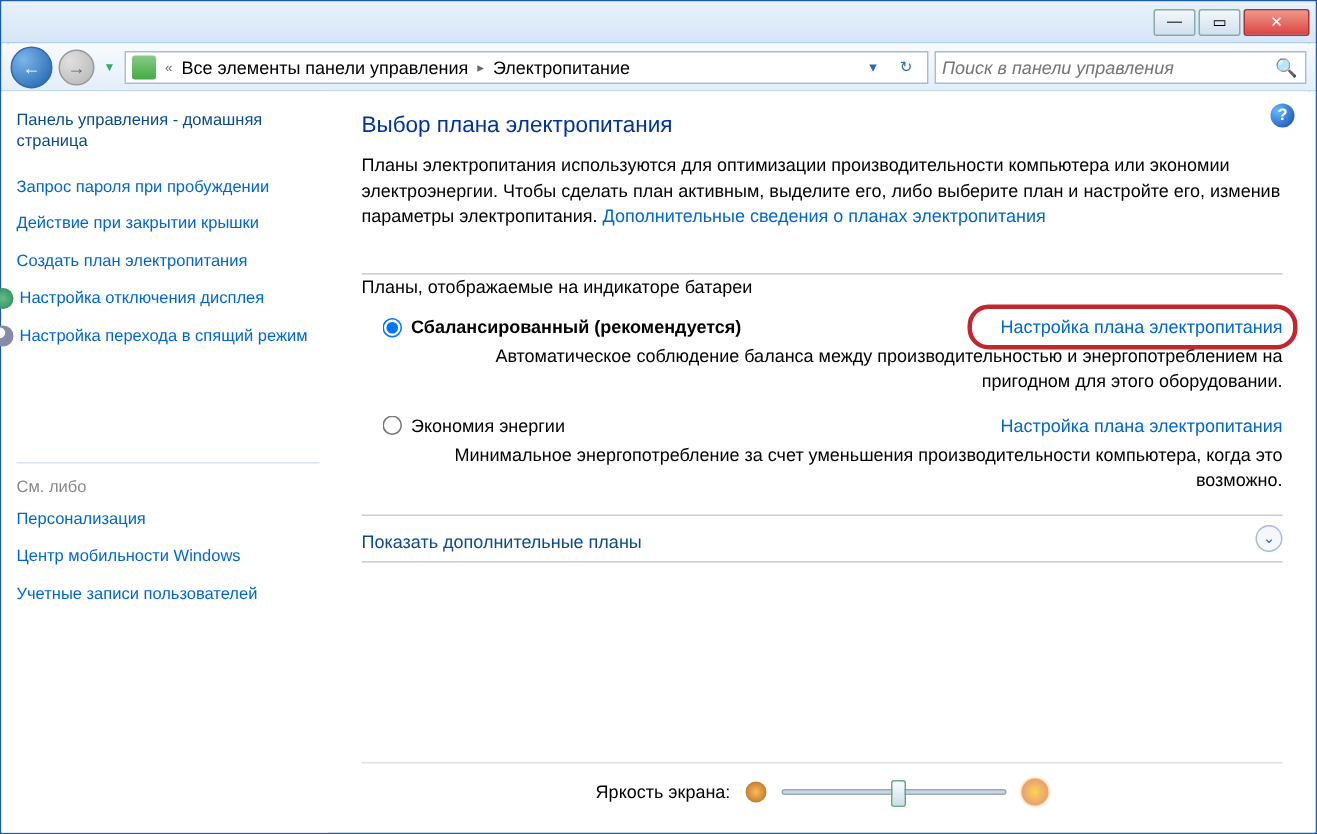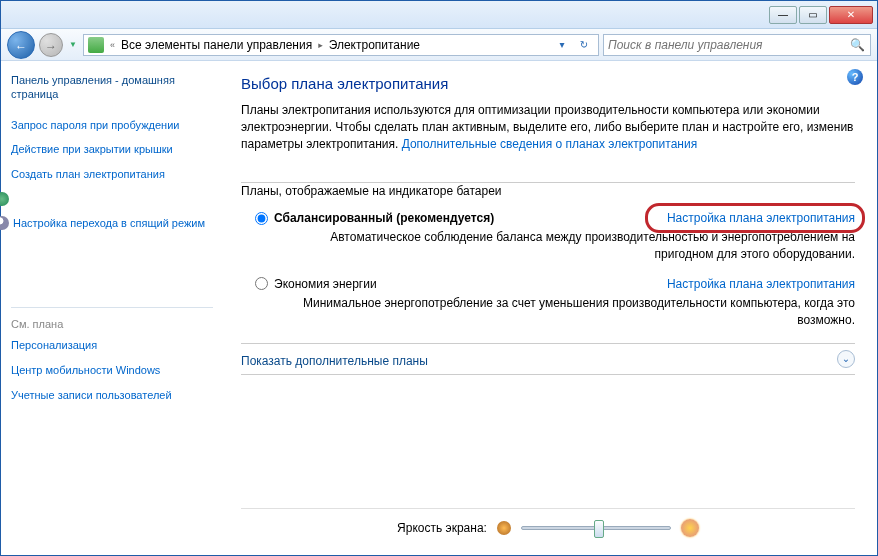--- a/index.html
+++ b/index.html
@@ -13,21 +13,21 @@
 .navbar { height: 32px; background: linear-gradient(#f8fbfe,#e4eef9); border-bottom: 1px solid #c6d8ec; display: flex; align-items: center; padding: 0 6px; gap: 4px; position: relative; z-index: 2; }
 .nav-back { width: 28px; height: 28px; border-radius: 50%; background: radial-gradient(circle at 30% 30%, #7cb5ec, #1d5fa8); border: 1px solid #2a6bb5; display: flex; align-items: center; justify-content: center; color: #fff; cursor: pointer; }
 .nav-fwd { width: 24px; height: 24px; border-radius: 50%; background: radial-gradient(circle at 30% 30%, #e0e0e0, #b5b5b5); border: 1px solid #999; display: flex; align-items: center; justify-content: center; color: #666; cursor: pointer; }
 .nav-drop { width: 12px; height: 20px; display: flex; align-items: center; justify-content: center; color: #3a6; cursor: pointer; font-size: 8px; }
 .addressbar { flex: 1; height: 22px; border: 1px solid #a8bdd4; background: #fff; display: flex; align-items: center; padding: 0 4px; gap: 4px; }
 .addr-icon { width: 16px; height: 16px; background: linear-gradient(#8c8,#4a4); border-radius: 2px; }
 .addr-seg { color: #000; cursor: pointer; }
 .addr-arrow { color: #666; font-size: 9px; padding: 0 2px; }
 .addr-controls { margin-left: auto; display: flex; gap: 2px; }
 .addr-btn { width: 20px; height: 18px; display: flex; align-items: center; justify-content: center; color: #2a6bb5; cursor: pointer; font-size: 10px; }
-.searchbar { width: 268px; height: 22px; border: 1px solid #a8bdd4; background: #fff; display: flex; align-items: center; padding: 0 4px; }
+.searchbar { width: 248px; height: 22px; border: 1px solid #a8bdd4; background: #fff; display: flex; align-items: center; padding: 0 4px; }
 .searchbar input { flex: 1; border: none; outline: none; font-size: 12px; font-style: italic; color: #888; background: transparent; }
 .search-icon { width: 16px; height: 16px; color: #2a6bb5; display: flex; align-items: center; justify-content: center; cursor: pointer; }
 .content { flex: 1; display: flex; background: #fff; position: relative; z-index: 2; }
 .sidebar { width: 218px; background: #fff; padding: 12px 6px 12px 10px; font-size: 11px; }
 .side-home { color: #0a4a8a; font-weight: 400; margin-bottom: 16px; line-height: 1.3; cursor: pointer; }
 .side-link { color: #0066cc; margin-bottom: 10px; line-height: 1.35; cursor: pointer; }
 .side-link.with-icon { display: flex; align-items: flex-start; gap: 4px; margin-left: -16px; padding-left: 0; }
 .side-icon { width: 14px; height: 14px; flex-shrink: 0; border-radius: 50%; }
 .side-icon.shield { background: radial-gradient(circle, #6b8, #285); }
 .side-icon.moon { background: radial-gradient(circle at 35% 35%, #fff 25%, #88a 30%); }
@@ -93,28 +93,29 @@
   </div>
 
   <div class="content">
     <div class="sidebar">
       <div class="side-home">Панель управления - домашняя страница</div>
       <div class="side-link">Запрос пароля при пробуждении</div>
       <div class="side-link">Действие при закрытии крышки</div>
       <div class="side-link">Создать план электропитания</div>
       <div class="side-link with-icon">
         <span class="side-icon shield"></span>
+        <span>Настройка отключения дисплея</span>
       </div>
       <div class="side-link with-icon">
         <span class="side-icon moon"></span>
         <span>Настройка перехода в спящий режим</span>
       </div>
       <div style="height:60px"></div>
       <div class="sep"></div>
-      <div class="see-also">См. плана</div>
+      <div class="see-also">См. либо</div>
       <div class="side-link">Персонализация</div>
       <div class="side-link">Центр мобильности Windows</div>
       <div class="side-link">Учетные записи пользователей</div>
     </div>
 
     <div class="main">
       <div class="help-icon">?</div>
       <div class="page-title">Выбор плана электропитания</div>
       <div class="page-desc">
         <span>Планы электропитания используются для оптимизации производительности компьютера или экономии электроэнергии. Чтобы сделать план активным, выделите его, либо выберите план и настройте его, изменив параметры электропитания. </span><span class="inline-link">Дополнительные сведения о планах электропитания</span>

